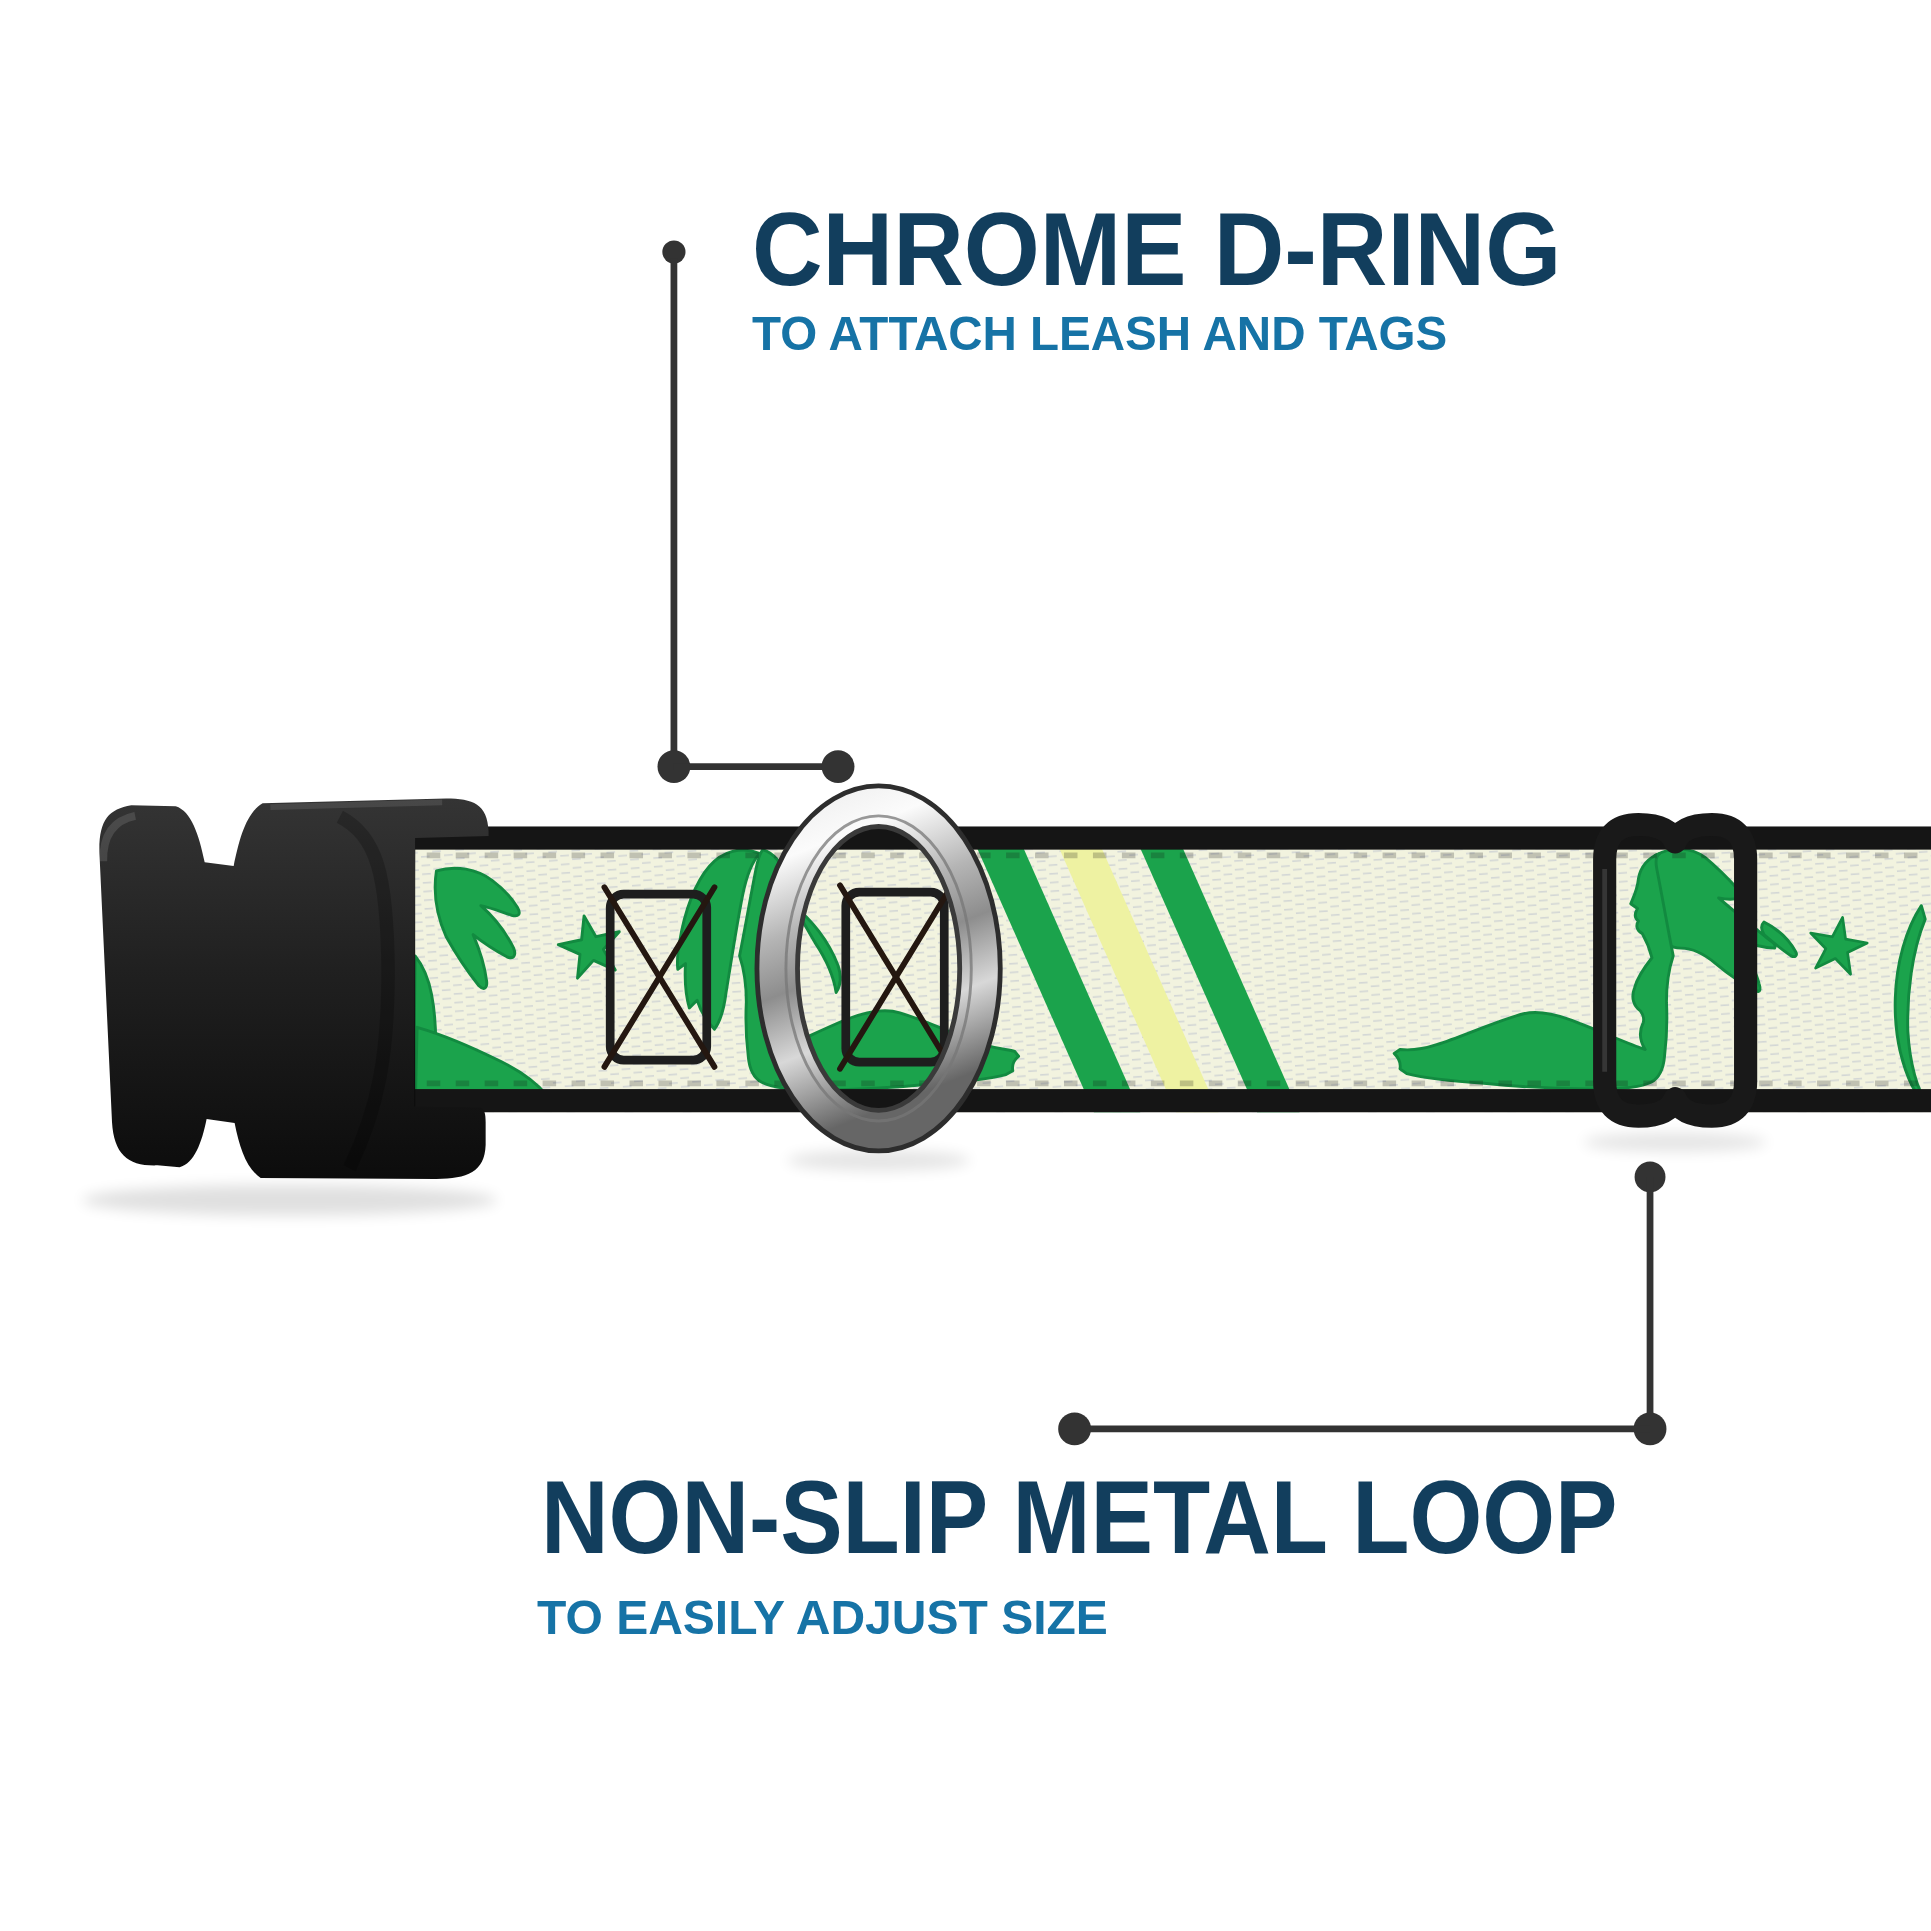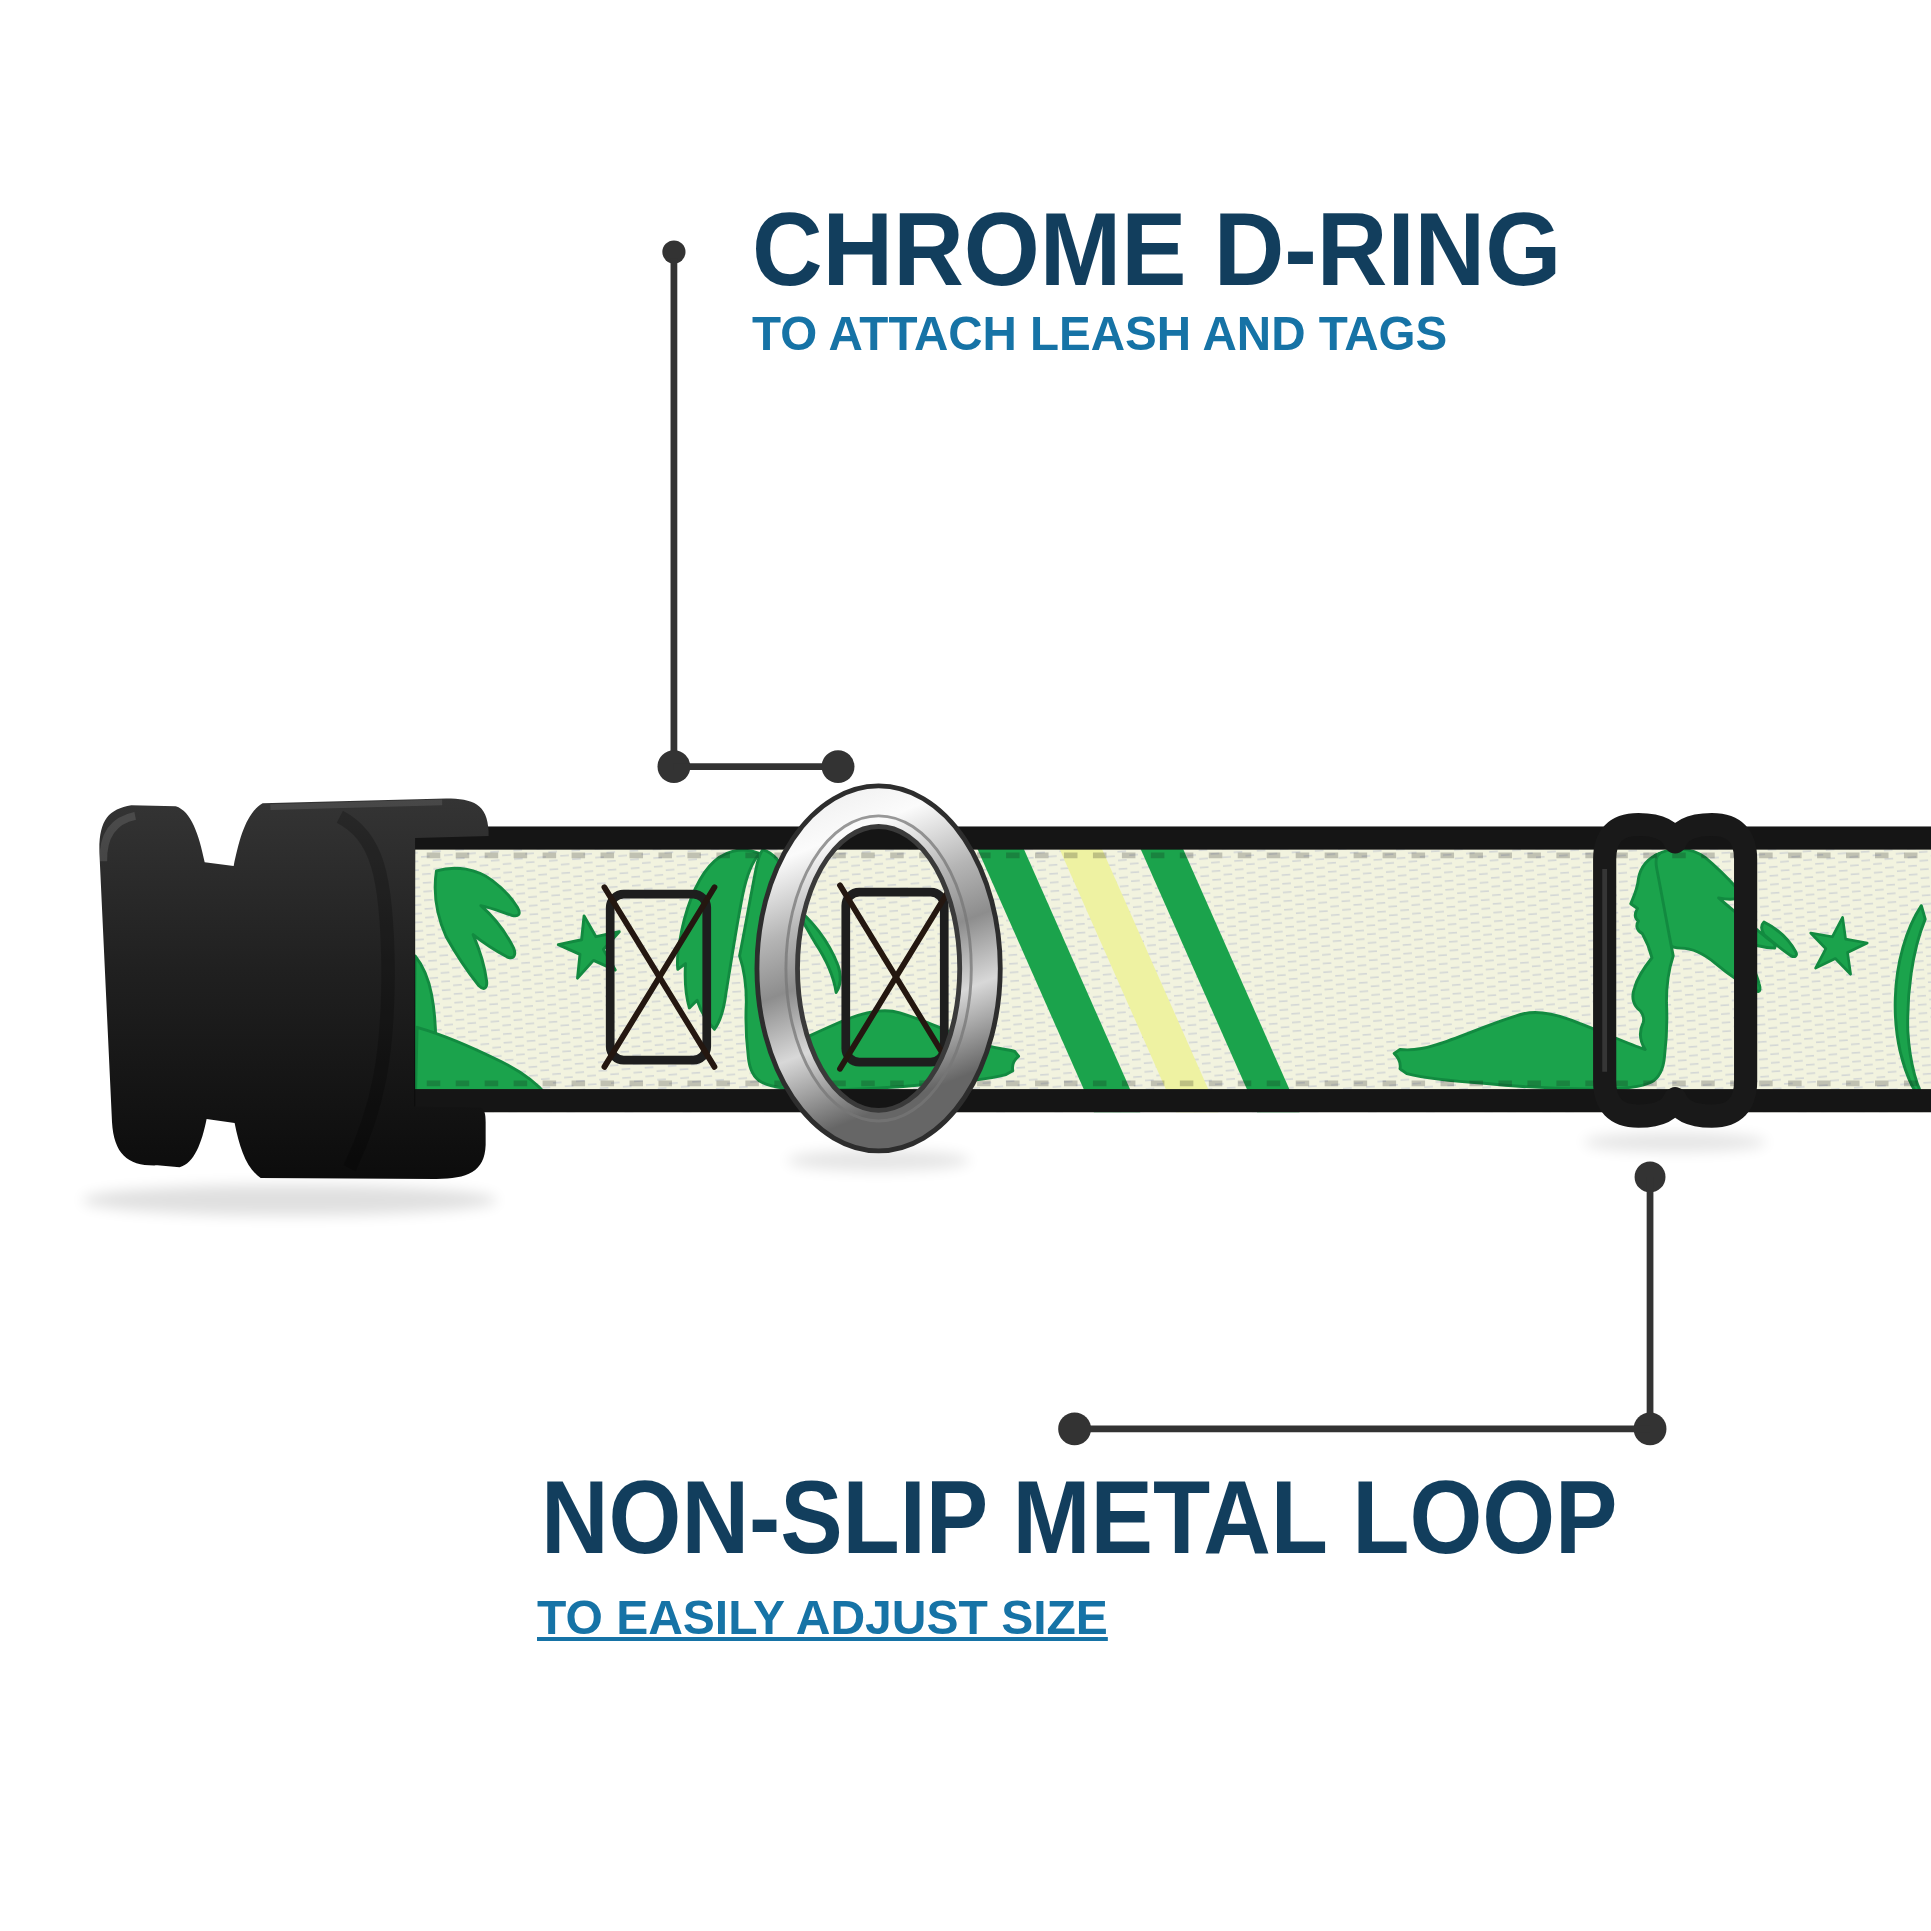--- a/index.html
+++ b/index.html
@@ -7,21 +7,21 @@
        font-family:"Liberation Sans", sans-serif;}
   .canvas{position:relative;width:1931px;height:1387px;background:var(--background,#fff);}
   .art{position:absolute;left:0;top:0;width:1931px;height:1931px;}
 
   .label{position:absolute;font-weight:700;white-space:nowrap;transform-origin:left top;line-height:1.12;}
   .label.title{font-size:104px;color:var(--navy,#123e5d);}
   .label.sub{font-size:48px;color:var(--blue,#1673a6);}
   #t1{left:752px;top:191px;transform:scaleX(.94);}
   #s1{left:752px;top:307px;transform:scaleX(.99);}
   #t2{left:541px;top:1459px;transform:scaleX(.90);}
-  #s2{left:537px;top:1591px;text-decoration:underline;}
+  #s2{left:537px;top:1591px;}
 
   
   .web-base{fill:var(--cream,#f2f3df);}
   .web-edge{fill:var(--webedge,#151515);}
   .edge-dash{stroke:var(--webedge,#151515);stroke-width:6;opacity:.22;}
   .stripe-g{fill:var(--green,#1ba34c);}
   .stripe-y{fill:var(--yellow,#eef2a2);}
   .green-art{fill:var(--green,#1ba34c);stroke:var(--greenedge,#128a40);stroke-width:3;stroke-linejoin:round;}
   .stitch-frame{fill:none;stroke:#1e1e1e;stroke-width:9;}
   .stitch-x{stroke:#241710;stroke-width:6;stroke-linecap:round;}

